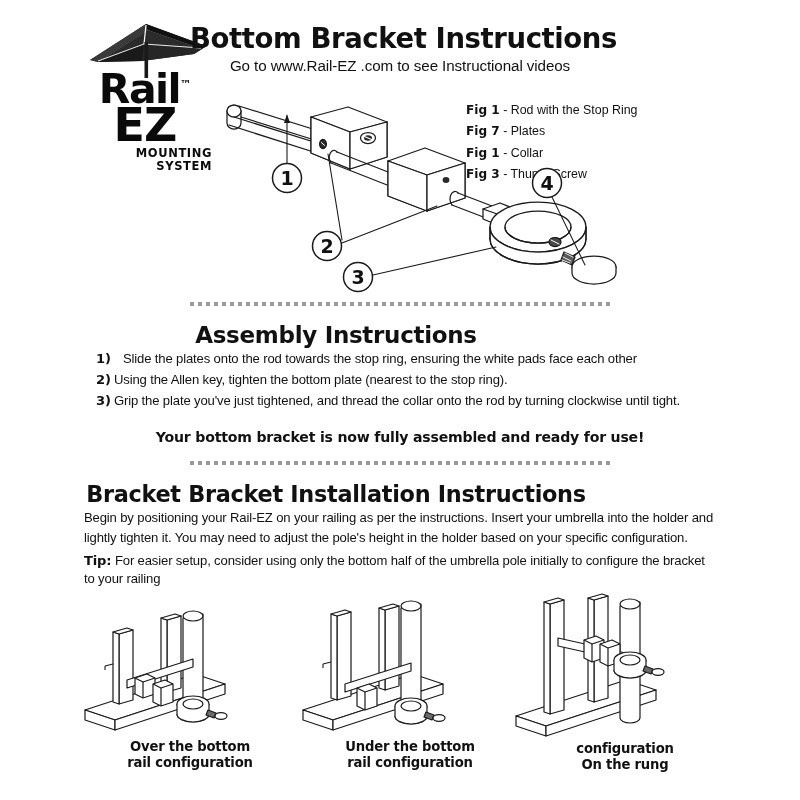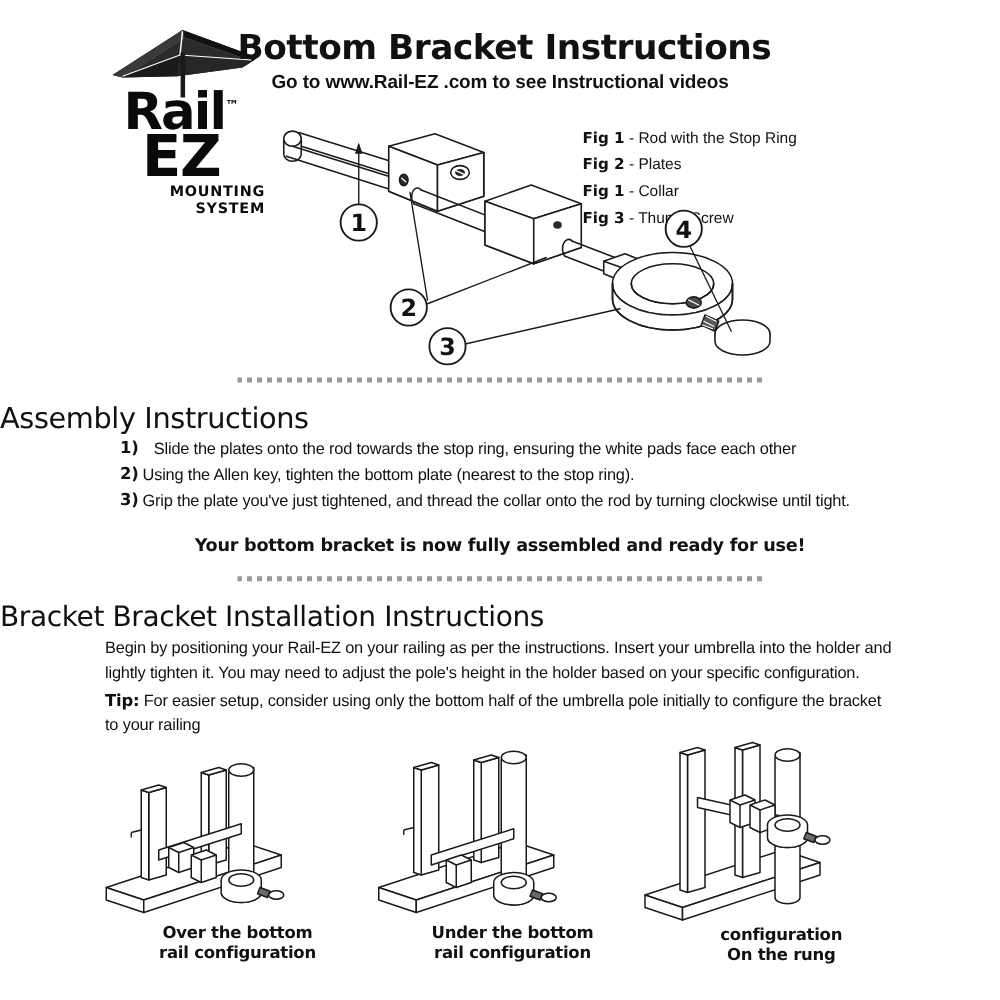--- a/index.html
+++ b/index.html
@@ -90,21 +90,21 @@
     font-size: 27.5px;
     font-weight: 700;
     letter-spacing: -0.4px;
     line-height: 1.05;
     font-family: "DejaVu Sans", sans-serif;
     color: #111;
     white-space: nowrap;
   }
   .sub-title {
     font-size: 15.2px;
-    font-weight: 700;
+    font-weight: 400;
     margin-top: 4px;
     letter-spacing: -0.1px;
     color: #111;
     white-space: nowrap;
   }
 
   
   .fig-legend {
     position: absolute;
     left: 466px;
@@ -141,22 +141,23 @@
     background-image: repeating-linear-gradient(to right,
       #9a9a9a 0px, #9a9a9a 4px, transparent 4px, transparent 8px);
   }
   .divider.d1 { top: 302px; }
   .divider.d2 { top: 461px; }
 
   
   .section-title {
     position: absolute;
     width: 672px;
+    text-align: center;
     font-size: 23px;
-    font-weight: 400;
+    font-weight: 700;
     font-family: "DejaVu Sans", sans-serif;
     letter-spacing: -0.3px;
     color: #111;
   }
   .assembly-title { top: 322px; }
   .install-title  { top: 481px; font-size: 22.4px; }
 
   .steps {
     position: absolute;
     left: 96px;
@@ -288,21 +289,21 @@
       </div>
     </div>
 
     <div class="title-block">
       <div class="main-title">Bottom Bracket Instructions</div>
       <div class="sub-title">Go to www.Rail-EZ .com to see Instructional videos</div>
     </div>
 
     <div class="fig-legend">
       <div class="fig-row"><b>Fig 1</b><span> - </span><span>Rod with the Stop Ring</span></div>
-      <div class="fig-row"><b>Fig 2</b><span> - </span><span>Plates</span></div>
+      <div class="fig-row"><b>Fig 7</b><span> - </span><span>Plates</span></div>
       <div class="fig-row"><b>Fig 1</b><span> - </span><span>Collar</span></div>
       <div class="fig-row"><b>Fig 3</b><span> - </span><span>Thumb Screw</span></div>
     </div>
 
     <div class="diagram-main">
       <svg width="360" height="215" viewBox="0 0 360 215">
         <g fill="none" stroke="#1a1a1a" stroke-width="1.25" stroke-linejoin="round" stroke-linecap="round">
 
           <g>
             <path d="M12 26 L12 38 A7 6 0 0 0 26 38 L26 26 A7 6 0 0 0 12 26 Z" fill="#ffffff"></path>

